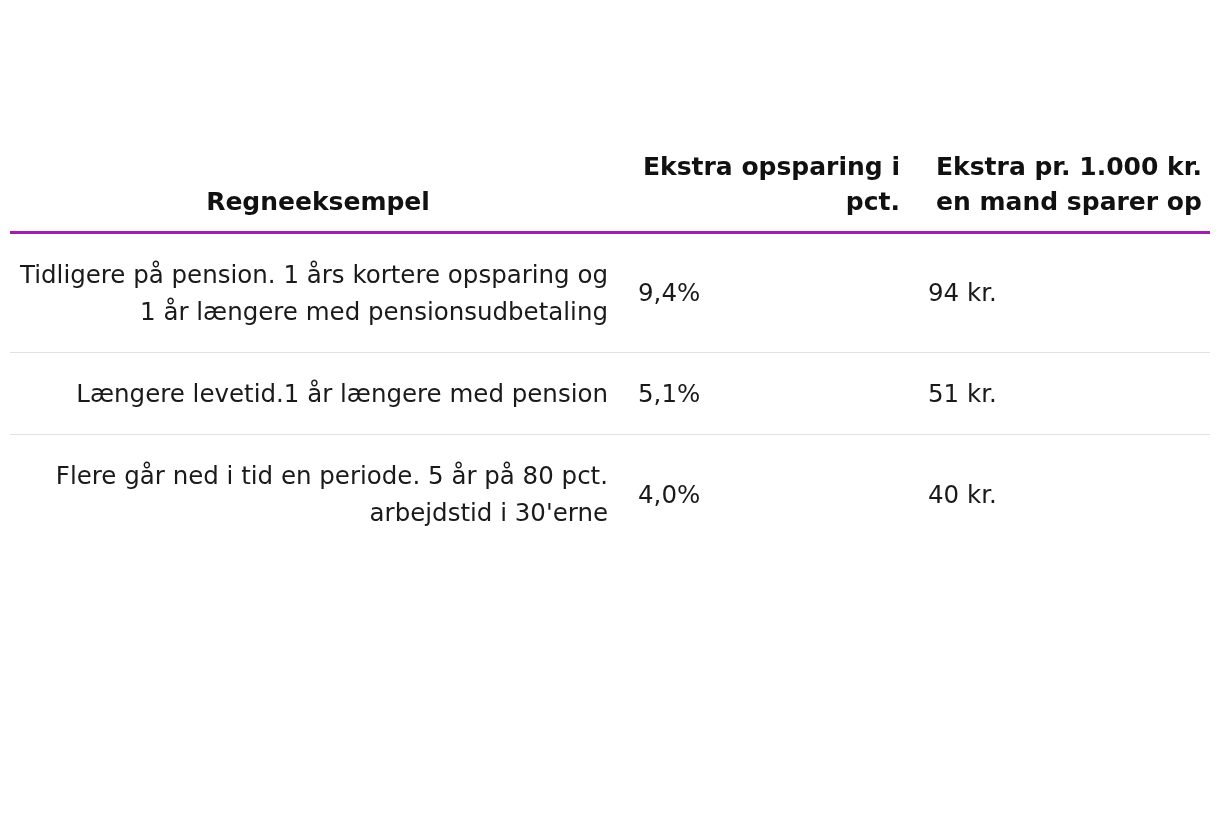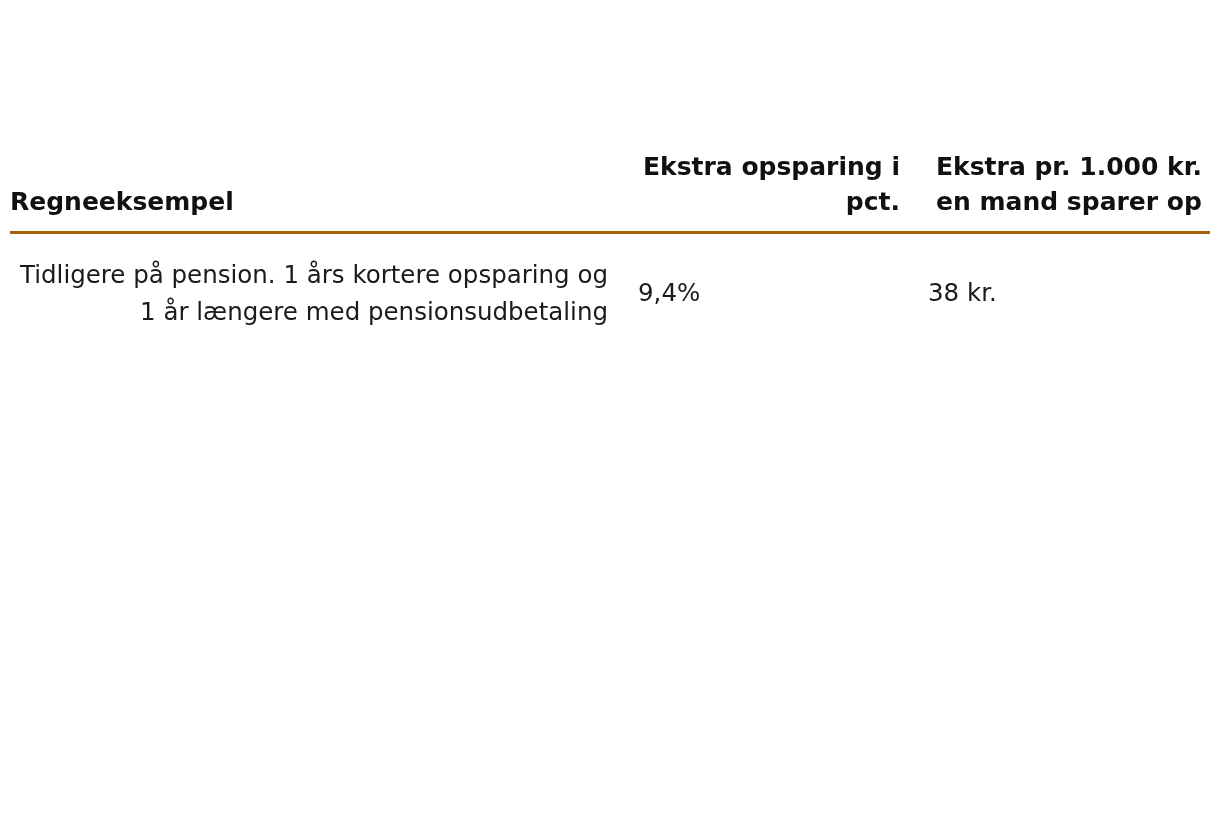--- a/index.html
+++ b/index.html
@@ -30,24 +30,24 @@
   table.calc-table col.c-pct   { width: 290px; }
   table.calc-table col.c-kr    { width: 282px; }
 
   thead th {
     font-size: 25px;
     font-weight: bold;
     line-height: 1.4;
     color: #111111;
     vertical-align: bottom;
     padding: 0 0 12px 0;
-    border-bottom: 3px solid #a16207;
+    border-bottom: 3px solid #a21caf;
   }
   th.label-head {
-    text-align: left;
+    text-align: center;
     padding-right: 12px;
   }
   th.pct-head {
     text-align: right;
     padding-right: 28px;
   }
   th.kr-head {
     text-align: center;
     padding-left: 0;
   }
@@ -94,17 +94,27 @@
       <tr>
         <th class="label-head">Regneeksempel</th>
         <th class="pct-head">Ekstra opsparing i pct.</th>
         <th class="kr-head">Ekstra pr. 1.000 kr. en mand sparer op</th>
       </tr>
     </thead>
     <tbody>
       <tr>
         <td class="cell-label">Tidligere på pension. 1 års kortere opsparing og 1 år længere med pensionsudbetaling</td>
         <td class="cell-pct">9,4%</td>
-        <td class="cell-kr">38 kr.</td>
+        <td class="cell-kr">94 kr.</td>
+      </tr>
+      <tr>
+        <td class="cell-label">Længere levetid.1 år længere med pension</td>
+        <td class="cell-pct">5,1%</td>
+        <td class="cell-kr">51 kr.</td>
+      </tr>
+      <tr>
+        <td class="cell-label">Flere går ned i tid en periode. 5 år på 80 pct. arbejdstid i 30'erne</td>
+        <td class="cell-pct">4,0%</td>
+        <td class="cell-kr">40 kr.</td>
       </tr>
     </tbody>
   </table>
 </div>
 
 </body></html>

